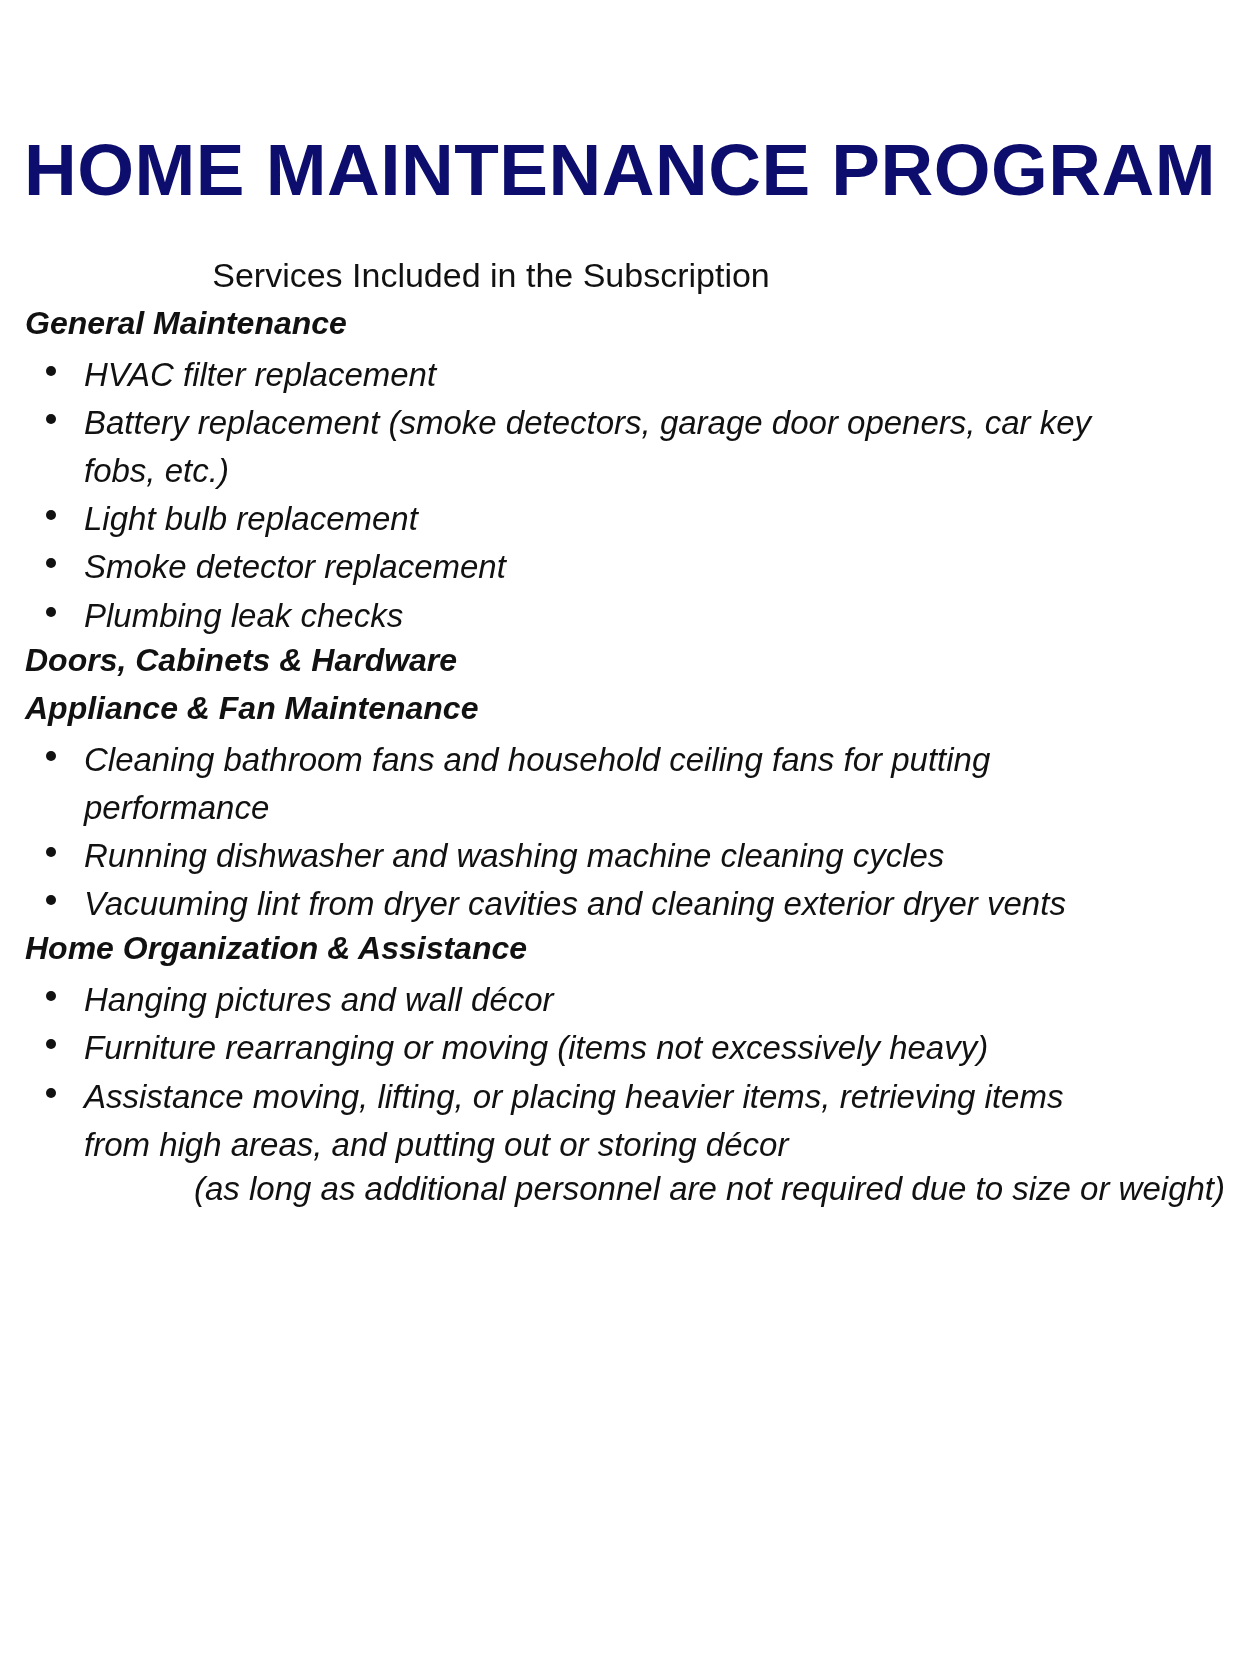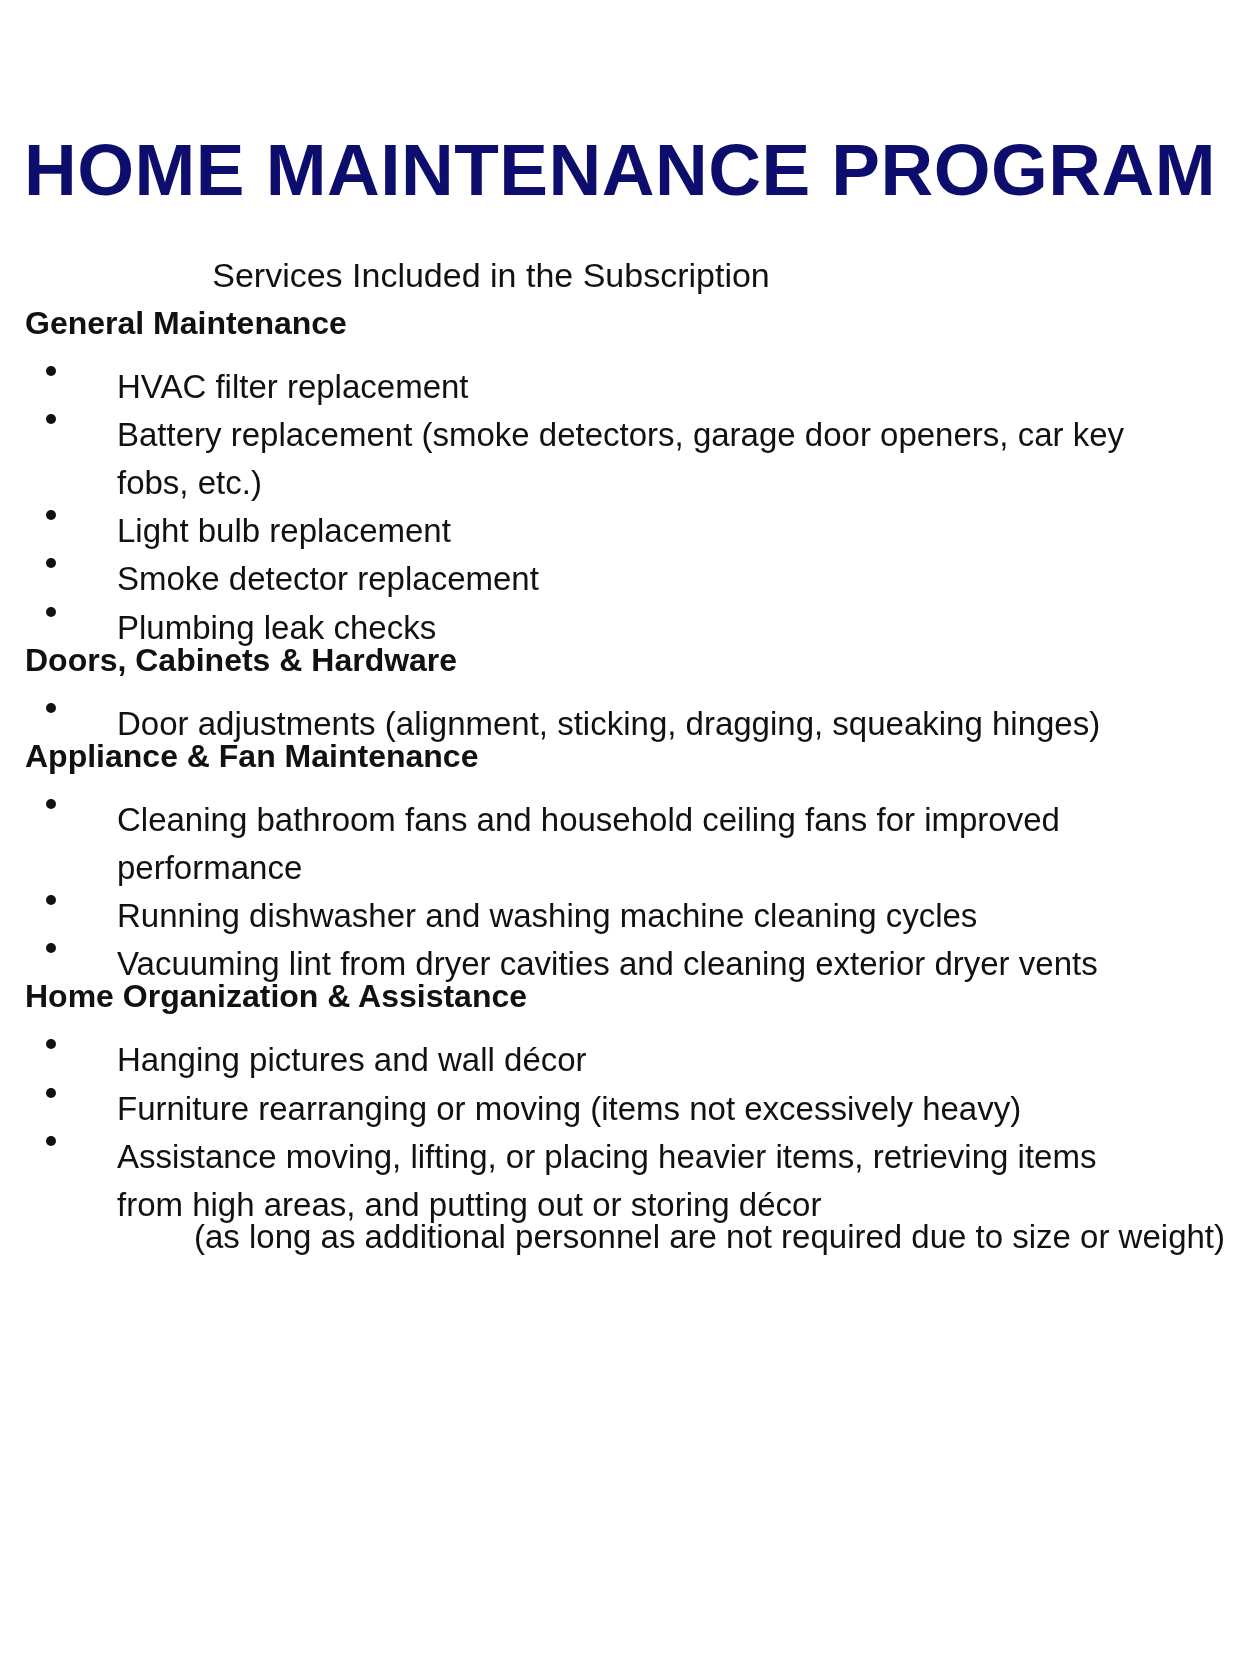--- a/index.html
+++ b/index.html
@@ -17,28 +17,28 @@
       white-space: nowrap;
     }
     .subtitle {
       position: absolute; left: 0; top: 251px; width: 982px;
       text-align: center; font-size: 34px; line-height: 48px;
       white-space: nowrap;
     }
     .content {
       position: absolute; left: 25px; top: 299px; width: 1200px;
     }
-    .line { height: 48.1px; line-height: 48.1px; font-size: 33px; white-space: nowrap; }
+    .line { height: 48.1px; line-height: 48.1px; font-size: 33px; white-space: nowrap; font-style: italic; }
     .heading { font-weight: bold; font-size: 32px; }
     .item { position: relative; }
     .bullet {
       position: absolute; left: 21px; top: 19px;
       width: 10px; height: 10px; border-radius: 50%; background: #111111;
     }
-    .item-text { position: absolute; left: 59px; top: 16px; margin-left: 33px; }
+    .item-text { position: absolute; left: 59px; top: 4px; }
     .note { padding-left: 9px; text-align: right; }
   </style>
 </head>
 <body>
 
 <div class="title" style="color: rgb(13, 13, 110);">HOME MAINTENANCE PROGRAM</div>
 <div class="subtitle">Services Included in the Subscription</div>
 
 <div class="content" id="content">
     <div class="section">
@@ -62,30 +62,26 @@
         <div class="bullet"></div>
         <span class="item-text">Smoke detector replacement</span>
       </div>
       <div class="line item">
         <div class="bullet"></div>
         <span class="item-text">Plumbing leak checks</span>
       </div>
     </div>
     <div class="section">
       <div class="line heading">Doors, Cabinets &amp; Hardware</div>
-      <div class="line item">
-        <div class="bullet"></div>
-        <span class="item-text">Door adjustments (alignment, sticking, dragging, squeaking hinges)</span>
-      </div>
     </div>
     <div class="section">
       <div class="line heading">Appliance &amp; Fan Maintenance</div>
       <div class="line item">
         <div class="bullet"></div>
-        <span class="item-text">Cleaning bathroom fans and household ceiling fans for improved</span>
+        <span class="item-text">Cleaning bathroom fans and household ceiling fans for putting</span>
       </div>
       <div class="line item">
         <span class="item-text">performance</span>
       </div>
       <div class="line item">
         <div class="bullet"></div>
         <span class="item-text">Running dishwasher and washing machine cleaning cycles</span>
       </div>
       <div class="line item">
         <div class="bullet"></div>

